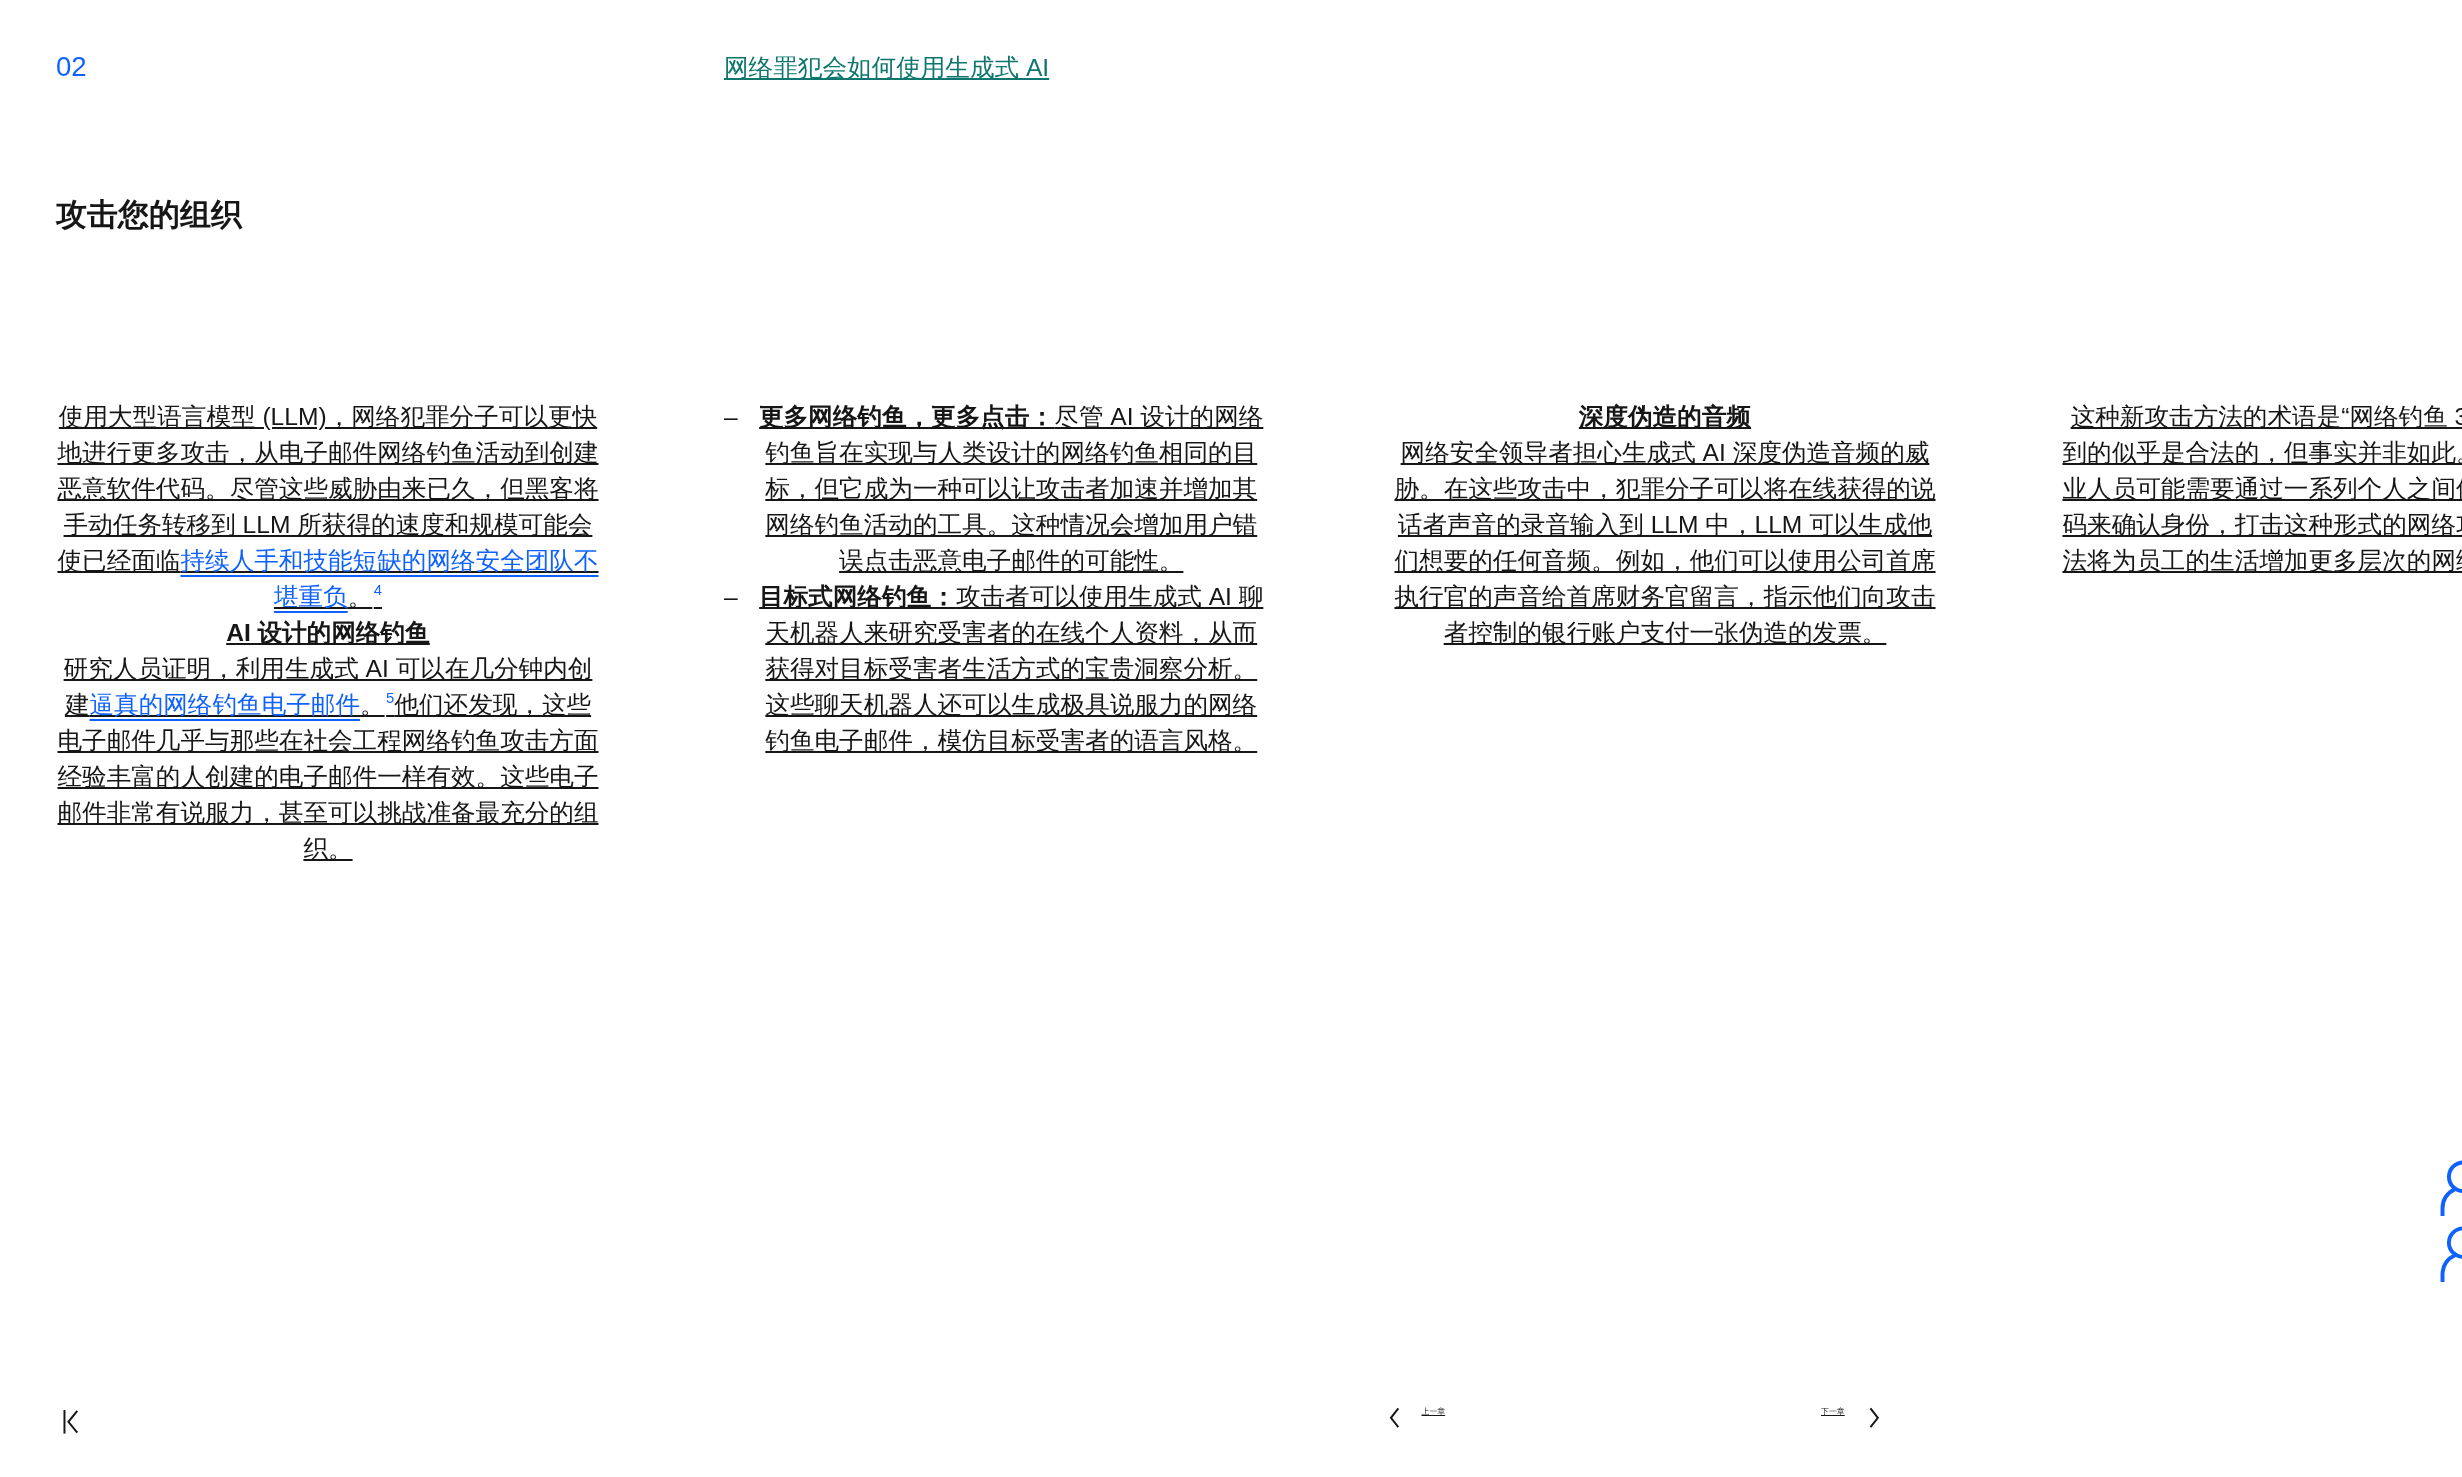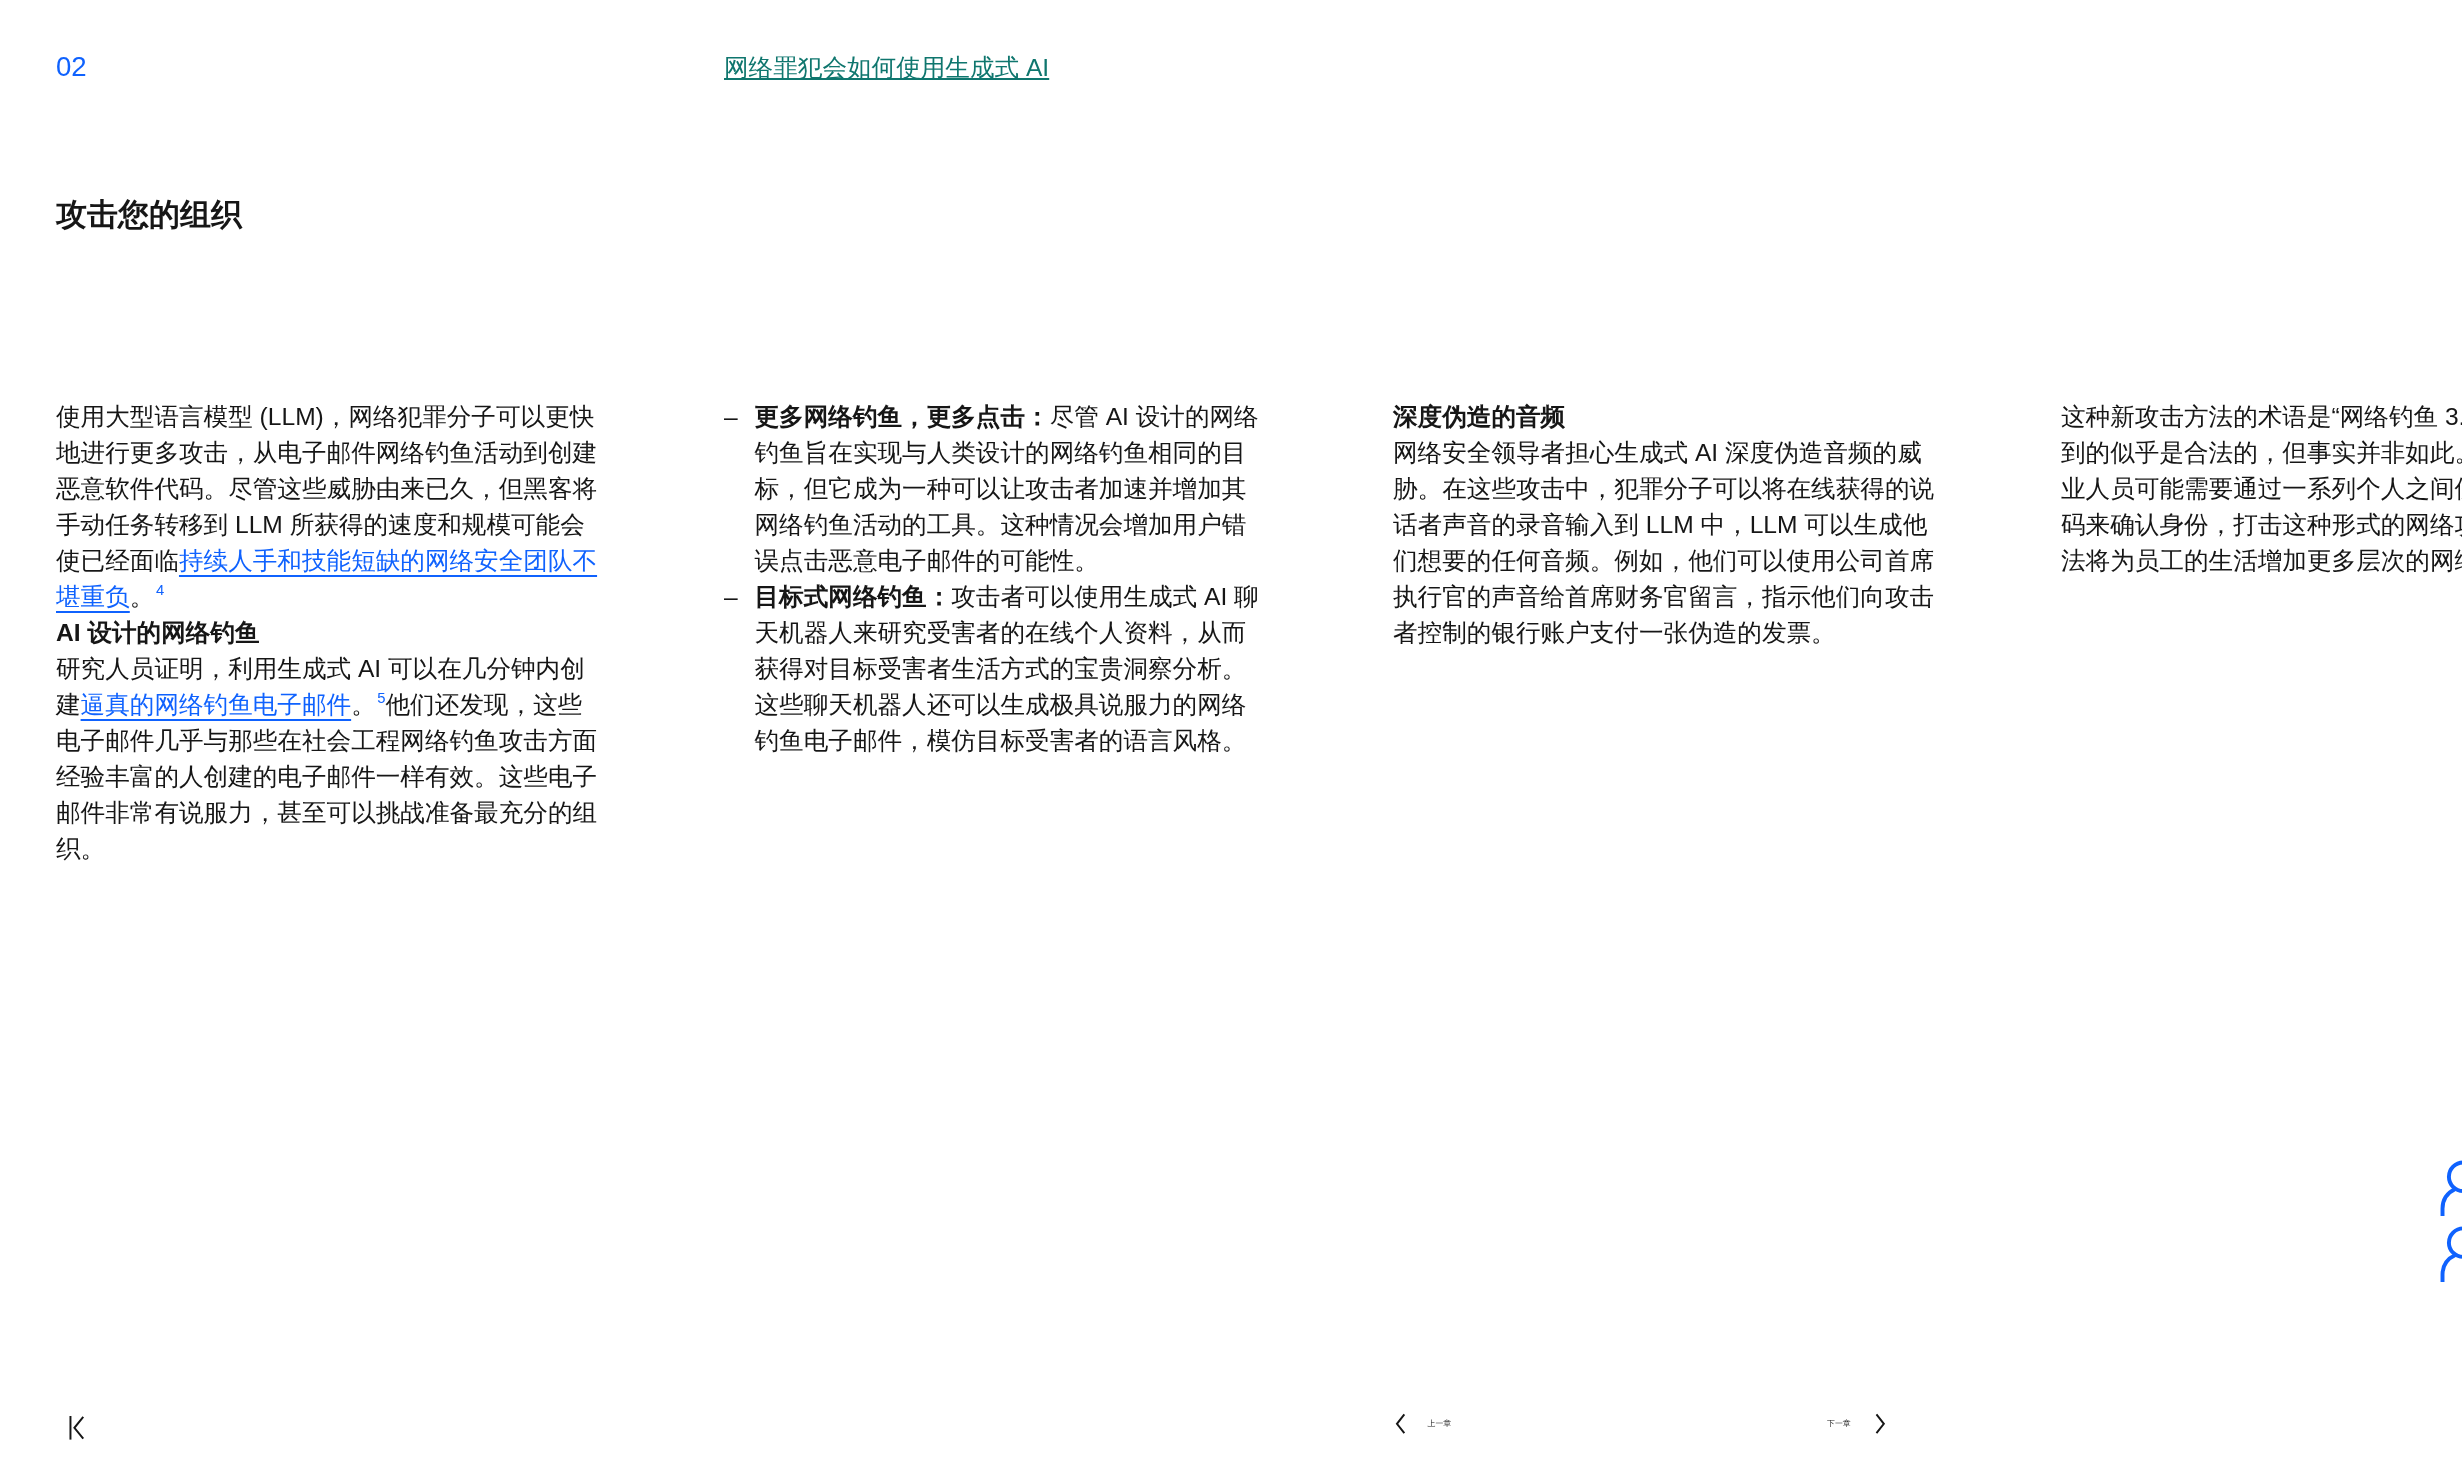--- a/index.html
+++ b/index.html
@@ -6,37 +6,37 @@
   body{
     width:2626px;height:1477px;position:relative;overflow:hidden;
     background:#ffffff;color:#161616;
     font-family:"Liberation Sans","DejaVu Sans",sans-serif;
     -webkit-font-smoothing:antialiased;
   }
   .abs{position:absolute;}
   .chapter-num{left:56px;top:51px;font-size:27.6px;line-height:31.5px;color:#0f62fe;}
   .doc-title{left:724px;top:53px;font-size:24.6px;line-height:29.5px;color:#0f766e;text-decoration:underline;}
   .section-title{left:56px;top:196px;font-size:31px;line-height:37px;font-weight:700;margin:0;}
-  .col{position:absolute;top:399px;width:544px;font-size:24.6px;line-height:36px;text-align:left;}
+  .col{position:absolute;top:399px;width:544px;font-size:24.6px;line-height:36px;text-align:center;text-decoration:underline;}
   .col p,.col h2{margin:0;font-size:24.6px;line-height:36px;}
   .col h2{font-weight:700;}
   .mt{margin-top:36px;}
   .col-1{left:56px;}
   .col-2{left:724px;}
   .col-3{left:1393px;}
   .col-4{left:2061px;}
   .bullet{position:relative;padding-left:30.5px;}
   .bullet .dash{position:absolute;left:0;top:0;}
   a.link{color:#0f62fe;text-decoration:underline;text-decoration-thickness:2px;text-underline-offset:6.4px;cursor:pointer;}
   sup.fn{color:#0f62fe;font-size:14.8px;line-height:0;vertical-align:9.8px;margin-left:1.5px;}
   b{font-weight:700;}
   .people{left:2440px;top:1158px;width:131px;height:124px;}
   .people svg{display:block;}
   .footer-item{position:absolute;top:1400px;font-size:22.7px;line-height:27.6px;color:#161616;}
-  button.footer-item{background:none;border:none;padding:0;margin:12px;font:inherit;color:#161616;cursor:pointer;display:flex;align-items:center;}
+  button.footer-item{background:none;border:none;padding:0;margin:6px;font:inherit;color:#161616;cursor:pointer;display:flex;text-decoration:underline;}
   .btn-first{left:56px;top:1402px;}
   .btn-prev{left:1382px;gap:20.7px;}
   .btn-next{left:1815px;gap:23.6px;}
   .nav-svg{display:block;}
 </style>
 </head>
 <body>
 
 <div class="abs chapter-num">02</div>
 <div class="abs doc-title">网络罪犯会如何使用生成式 AI</div>

